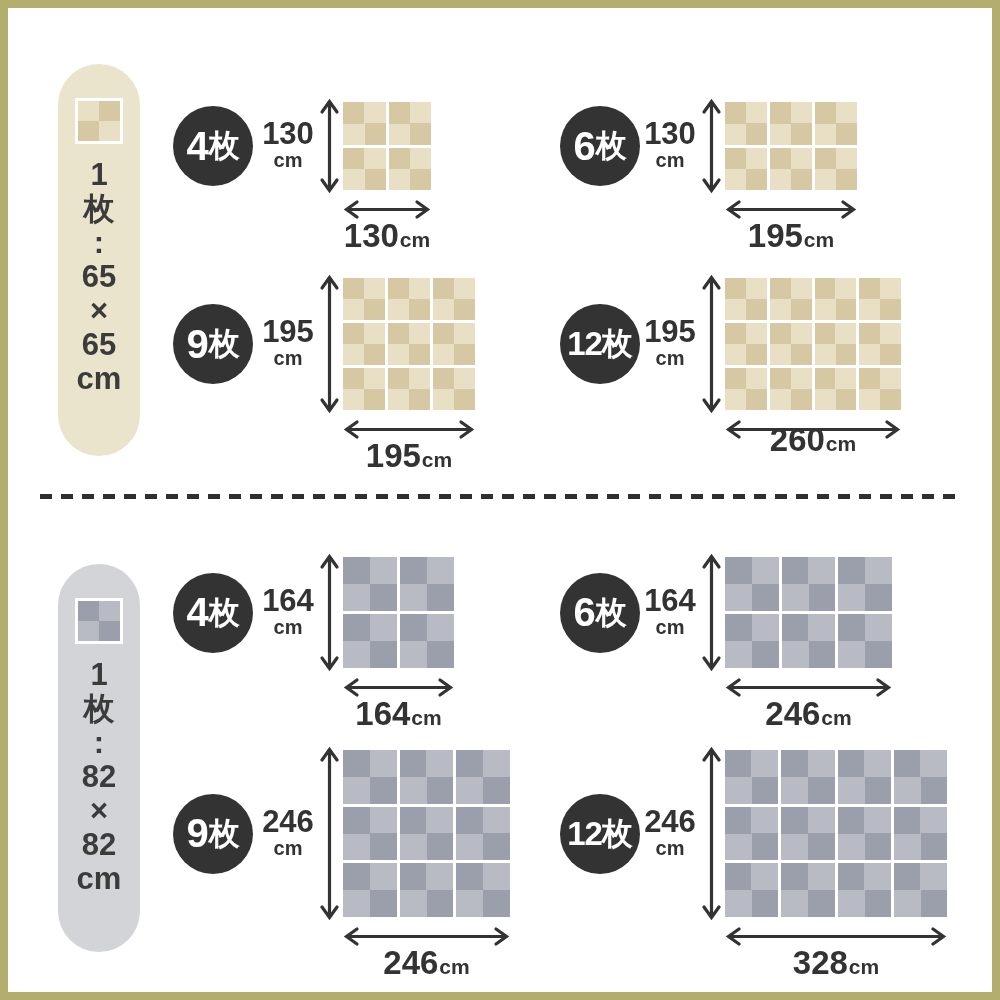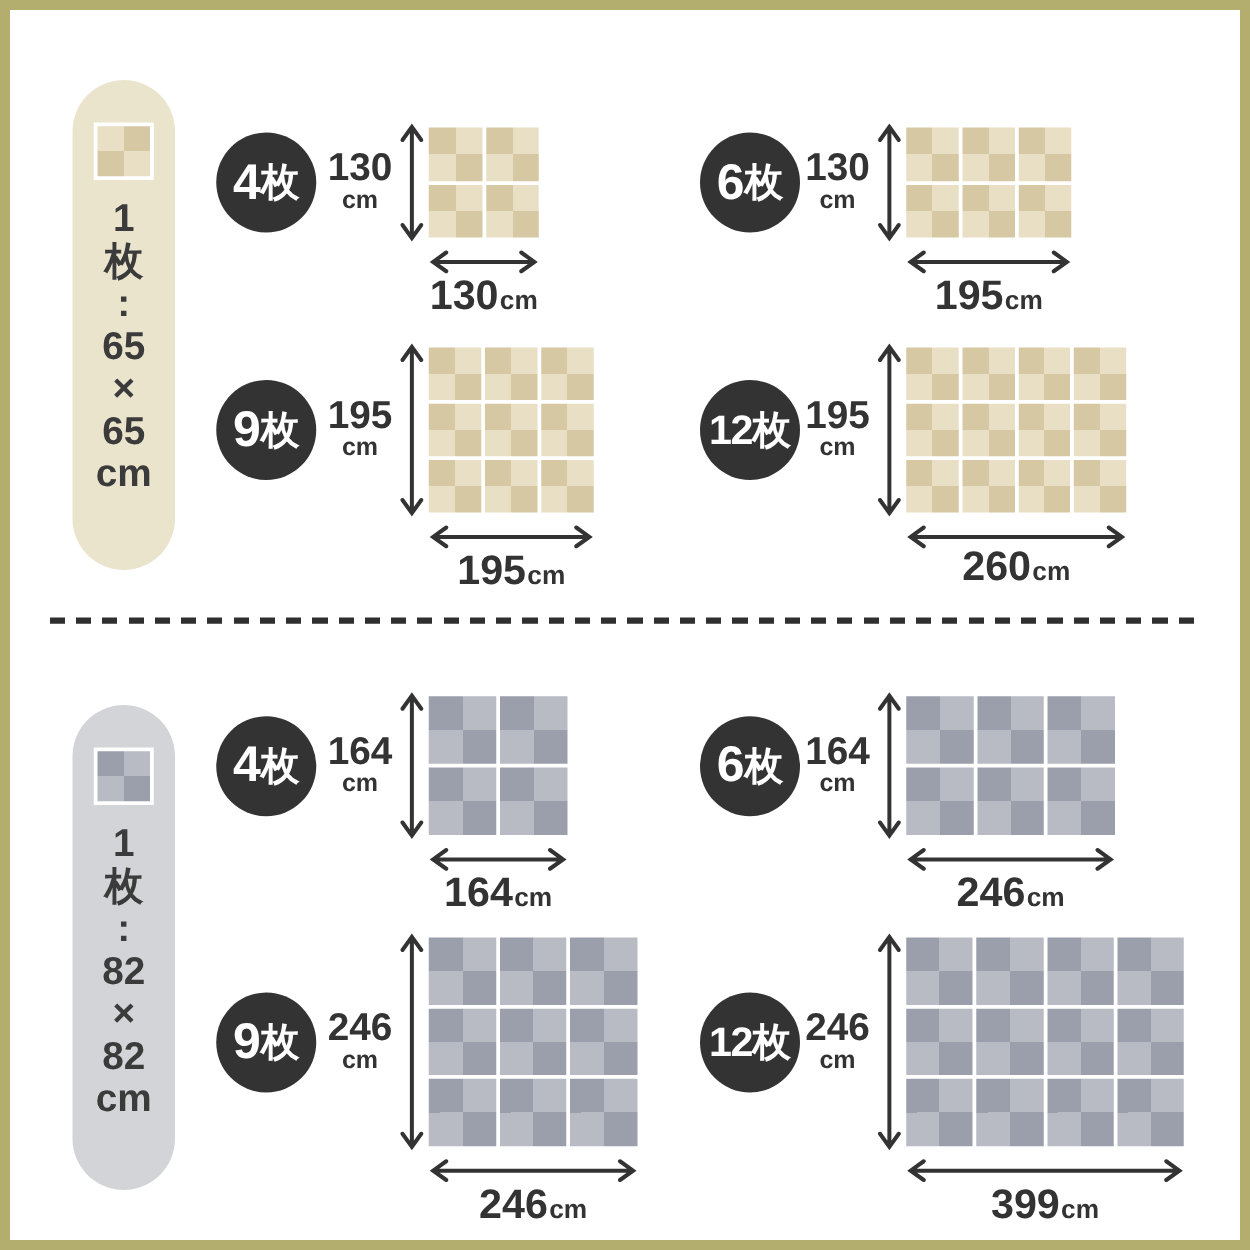--- a/index.html
+++ b/index.html
@@ -155,21 +155,21 @@
         <div class="cell" style="background: conic-gradient(rgb(233, 223, 196) 0%, rgb(233, 223, 196) 25%, rgb(214, 200, 162) 25%, rgb(214, 200, 162) 50%, rgb(233, 223, 196) 50%, rgb(233, 223, 196) 75%, rgb(214, 200, 162) 75%, rgb(214, 200, 162) 100%);"></div>
         <div class="cell" style="background: conic-gradient(rgb(233, 223, 196) 0%, rgb(233, 223, 196) 25%, rgb(214, 200, 162) 25%, rgb(214, 200, 162) 50%, rgb(233, 223, 196) 50%, rgb(233, 223, 196) 75%, rgb(214, 200, 162) 75%, rgb(214, 200, 162) 100%);"></div>
         <div class="cell" style="background: conic-gradient(rgb(233, 223, 196) 0%, rgb(233, 223, 196) 25%, rgb(214, 200, 162) 25%, rgb(214, 200, 162) 50%, rgb(233, 223, 196) 50%, rgb(233, 223, 196) 75%, rgb(214, 200, 162) 75%, rgb(214, 200, 162) 100%);"></div>
         <div class="cell" style="background: conic-gradient(rgb(233, 223, 196) 0%, rgb(233, 223, 196) 25%, rgb(214, 200, 162) 25%, rgb(214, 200, 162) 50%, rgb(233, 223, 196) 50%, rgb(233, 223, 196) 75%, rgb(214, 200, 162) 75%, rgb(214, 200, 162) 100%);"></div>
         <div class="cell" style="background: conic-gradient(rgb(233, 223, 196) 0%, rgb(233, 223, 196) 25%, rgb(214, 200, 162) 25%, rgb(214, 200, 162) 50%, rgb(233, 223, 196) 50%, rgb(233, 223, 196) 75%, rgb(214, 200, 162) 75%, rgb(214, 200, 162) 100%);"></div>
         <div class="cell" style="background: conic-gradient(rgb(233, 223, 196) 0%, rgb(233, 223, 196) 25%, rgb(214, 200, 162) 25%, rgb(214, 200, 162) 50%, rgb(233, 223, 196) 50%, rgb(233, 223, 196) 75%, rgb(214, 200, 162) 75%, rgb(214, 200, 162) 100%);"></div>
       </div>
       <svg class="arrow" width="176" height="25" viewBox="0 0 176 25" style="left: 725px; top: 417px;">
         <path d="M4 12.5 L172 12.5 M14 5 L3.5 12.5 L14 20 M162 5 L172.5 12.5 L162 20" fill="none" stroke="#333333" stroke-width="3.2" stroke-linecap="round"></path>
       </svg>
-      <div class="hlabel" style="left: 725px; top: 434px; width: 176px;">
+      <div class="hlabel" style="left: 725px; top: 421px; width: 176px;">
         <span class="hnum">260</span>
         <span class="hu">cm</span>
       </div>
     </div>
     <div class="section">
       <div class="pill" style="left: 58px; top: 564px; width: 82px; height: 388px; background: rgb(211, 212, 216);">
         <div class="pill-icon">
           <div class="pill-icon-inner" style="background: conic-gradient(rgb(184, 187, 196) 0%, rgb(184, 187, 196) 25%, rgb(155, 159, 171) 25%, rgb(155, 159, 171) 50%, rgb(184, 187, 196) 50%, rgb(184, 187, 196) 75%, rgb(155, 159, 171) 75%, rgb(155, 159, 171) 100%);"></div>
         </div>
         <div class="pill-chars">
@@ -283,17 +283,17 @@
         <div class="cell" style="background: conic-gradient(rgb(184, 187, 196) 0%, rgb(184, 187, 196) 25%, rgb(155, 159, 171) 25%, rgb(155, 159, 171) 50%, rgb(184, 187, 196) 50%, rgb(184, 187, 196) 75%, rgb(155, 159, 171) 75%, rgb(155, 159, 171) 100%);"></div>
         <div class="cell" style="background: conic-gradient(rgb(184, 187, 196) 0%, rgb(184, 187, 196) 25%, rgb(155, 159, 171) 25%, rgb(155, 159, 171) 50%, rgb(184, 187, 196) 50%, rgb(184, 187, 196) 75%, rgb(155, 159, 171) 75%, rgb(155, 159, 171) 100%);"></div>
         <div class="cell" style="background: conic-gradient(rgb(184, 187, 196) 0%, rgb(184, 187, 196) 25%, rgb(155, 159, 171) 25%, rgb(155, 159, 171) 50%, rgb(184, 187, 196) 50%, rgb(184, 187, 196) 75%, rgb(155, 159, 171) 75%, rgb(155, 159, 171) 100%);"></div>
         <div class="cell" style="background: conic-gradient(rgb(184, 187, 196) 0%, rgb(184, 187, 196) 25%, rgb(155, 159, 171) 25%, rgb(155, 159, 171) 50%, rgb(184, 187, 196) 50%, rgb(184, 187, 196) 75%, rgb(155, 159, 171) 75%, rgb(155, 159, 171) 100%);"></div>
         <div class="cell" style="background: conic-gradient(rgb(184, 187, 196) 0%, rgb(184, 187, 196) 25%, rgb(155, 159, 171) 25%, rgb(155, 159, 171) 50%, rgb(184, 187, 196) 50%, rgb(184, 187, 196) 75%, rgb(155, 159, 171) 75%, rgb(155, 159, 171) 100%);"></div>
       </div>
       <svg class="arrow" width="222" height="25" viewBox="0 0 222 25" style="left: 725px; top: 924px;">
         <path d="M4 12.5 L218 12.5 M14 5 L3.5 12.5 L14 20 M208 5 L218.5 12.5 L208 20" fill="none" stroke="#333333" stroke-width="3.2" stroke-linecap="round"></path>
       </svg>
       <div class="hlabel" style="left: 725px; top: 944px; width: 222px;">
-        <span class="hnum">399</span>
+        <span class="hnum">328</span>
         <span class="hu">cm</span>
       </div>
     </div>
   </div>
 
 </body></html>

